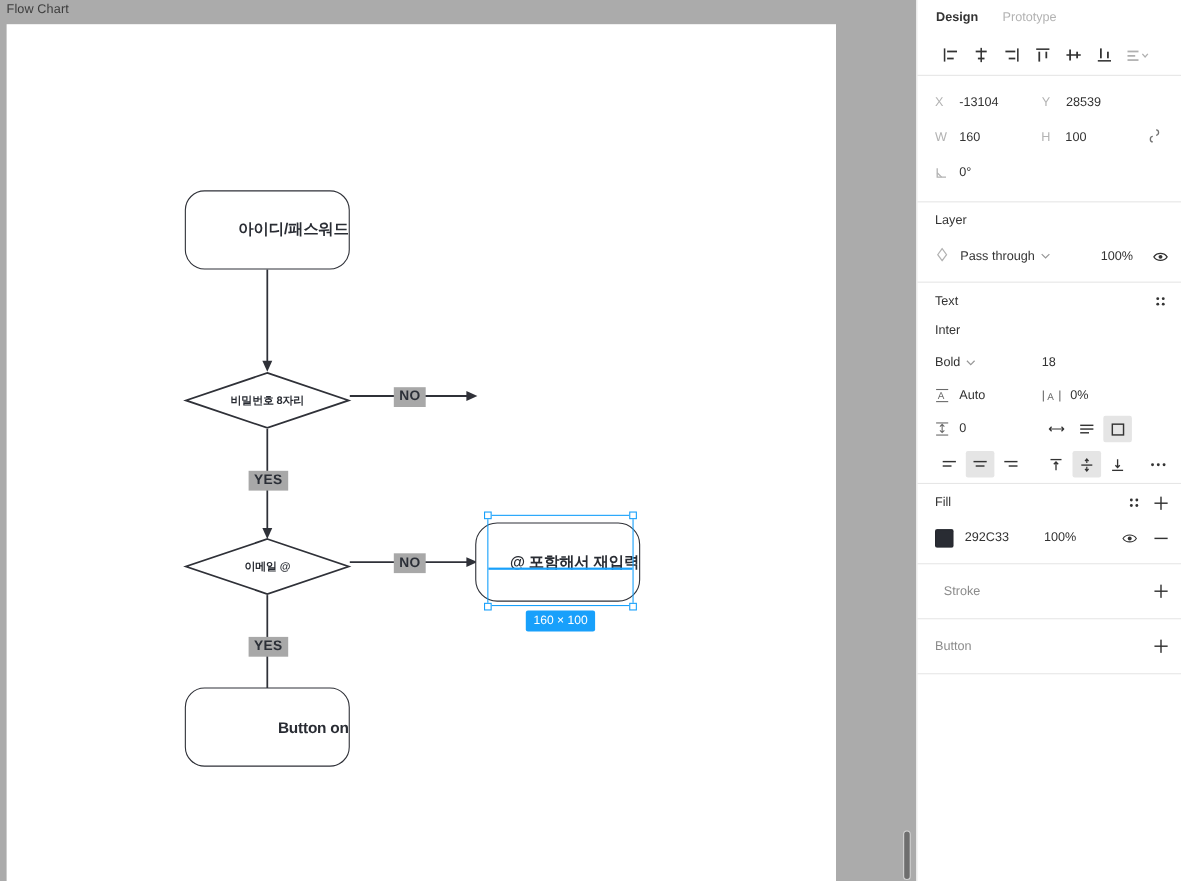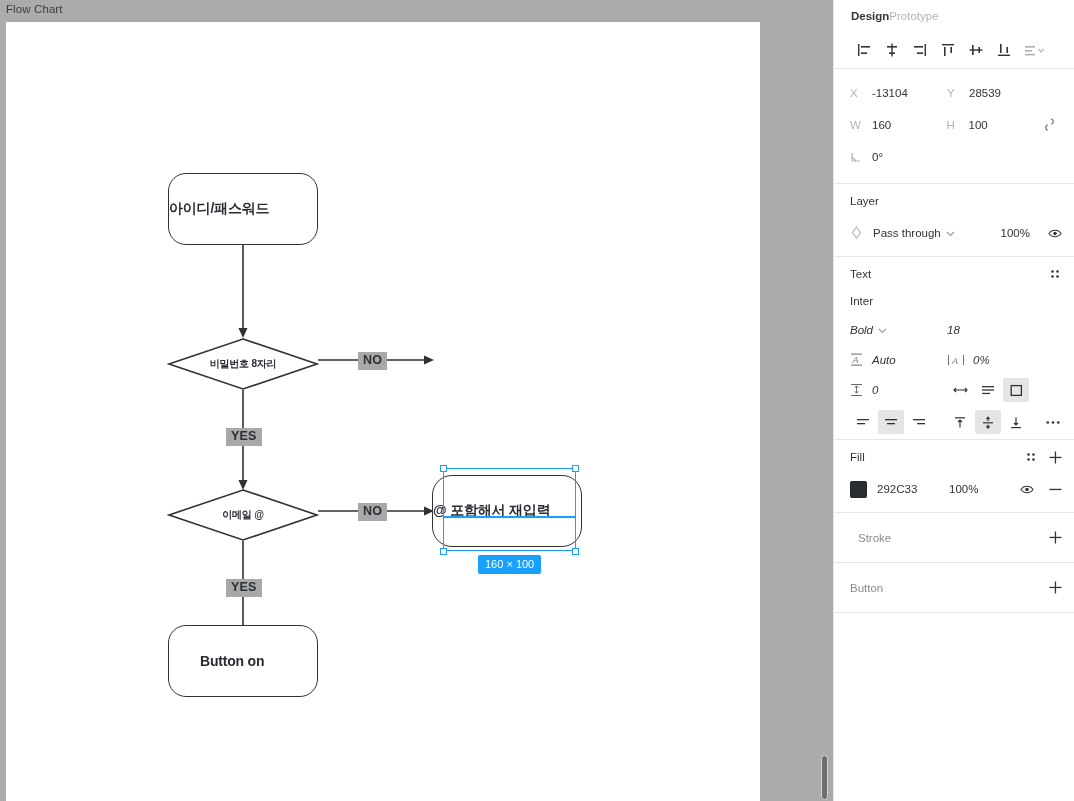--- a/index.html
+++ b/index.html
@@ -28,21 +28,21 @@
     position: absolute; left: 6px; top: 22px;
     width: 754px; height: 779px;
     background: #ffffff;
   }
 
   
   .node {
     position: absolute;
     background: #ffffff;
     border: 1.6px solid #2f3138;
-    display: flex; align-items: center; justify-content: flex-start;
+    display: flex; align-items: center; justify-content: flex-end;
     font-size: 14px; font-weight: bold; color: #292c33;
     letter-spacing: -0.2px;
   }
   .node.rounded { border-radius: 18px; }
 
   .diamond-wrap { position: absolute; }
   .diamond-wrap svg { position: absolute; left: 0; top: 0; overflow: visible; }
   .diamond-label {
     position: absolute; left: 0; top: 0;
     width: 100%; height: 100%;
@@ -106,20 +106,21 @@
     width: 241px; height: 801px;
     background: #ffffff;
     border-left: 1px solid #e5e5e5;
     font-size: 11.5px;
     color: #333333;
   }
   .panel-tabs {
     height: 32px;
     display: flex; align-items: center;
     padding-left: 17px;
+    gap: 22px;
   }
   .tab { font-size: 11.5px; color: #b3b3b3; cursor: default; }
   .tab.active { color: #333333; font-weight: bold; }
 
   .sec { border-top: 1px solid #e6e6e6; }
 
   .align-row {
     height: 36px;
     display: flex; align-items: center;
     padding: 0 12px 0 16px;
@@ -171,21 +172,20 @@
   .layer-opacity { margin-left: auto; margin-right: 18px; color: #333; }
 
   .text-font {
     padding: 4px 16px 8px 16px;
     color: #333;
   }
   .text-row {
     display: flex; align-items: center;
     padding: 0 12px 0 16px;
     height: 30px;
-    font-style: italic;
   }
   .text-half { width: 97px; display: flex; align-items: center; }
   .muted { color: #b3b3b3; }
   .icon-slot { width: 22px; display: flex; align-items: center; }
 
   .tbtn {
     width: 26px; height: 24px;
     display: flex; align-items: center; justify-content: center;
     border-radius: 2px;
   }

